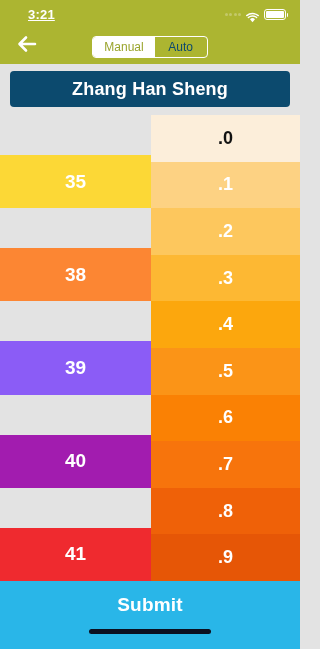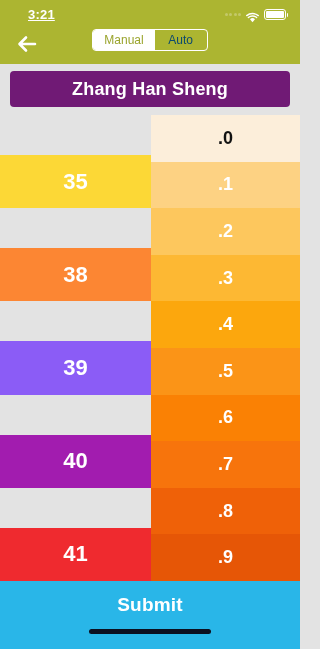--- a/index.html
+++ b/index.html
@@ -52,21 +52,21 @@
   }
   .battery::after{
     content:""; position:absolute; right:-3.3px; top:3px;
     width:1.6px; height:4px; background:#ffffff;
     border-radius:0 1px 1px 0;
   }
   .battery i { display:block; width:100%; height:100%; background:#ffffff; border-radius:1px; }
 
   .navbar {
     height:35px;
-    display:flex; 
+    display:flex; align-items:center;
     position:relative;
   }
   .back-btn {
     position:absolute; left:10px; top:1px;
     width:34px; height:32px;
     display:flex; align-items:center; justify-content:center;
     cursor:pointer;
   }
   .seg {
     margin:0 auto;
@@ -86,21 +86,21 @@
   .seg .segitem.on { background:#ffffff; color:#9aa42c; }
   .seg .segitem.off { background:transparent; color:#0c4a6e; }
 
   
   .namewrap {
     flex:0 0 auto;
     background:#e3e3e3;
     padding:7px 10px 8px 10px;
   }
   .namebar {
-    background:#701a75;
+    background:#0c4a6e;
     border-radius:4px;
     height:36px;
     display:flex; align-items:center; justify-content:center;
   }
   .namebar span {
     color:#ffffff;
     font-size:18px; font-weight:bold;
     letter-spacing:0.2px;
   }
 
@@ -116,21 +116,21 @@
   .col.decs  { width:149px; }
   .cell {
     flex:1 1 0;
     display:flex; align-items:center; justify-content:center;
     cursor:pointer;
     font-weight:bold;
     color:#ffffff;
     font-size:18px;
     user-select:none;
   }
-  .col.ints .cell { font-size:22px;margin-top:40px; }
+  .col.ints .cell { font-size:19px;margin-top:40px; }
   .col.decs .cell { font-size:18px; }
   .cell.sel { color:#111111; }
 
   
   .submit {
     flex:0 0 auto;
     height:48px;
     background:#29b6e8;
     display:flex; align-items:center; justify-content:center;
     cursor:pointer;

